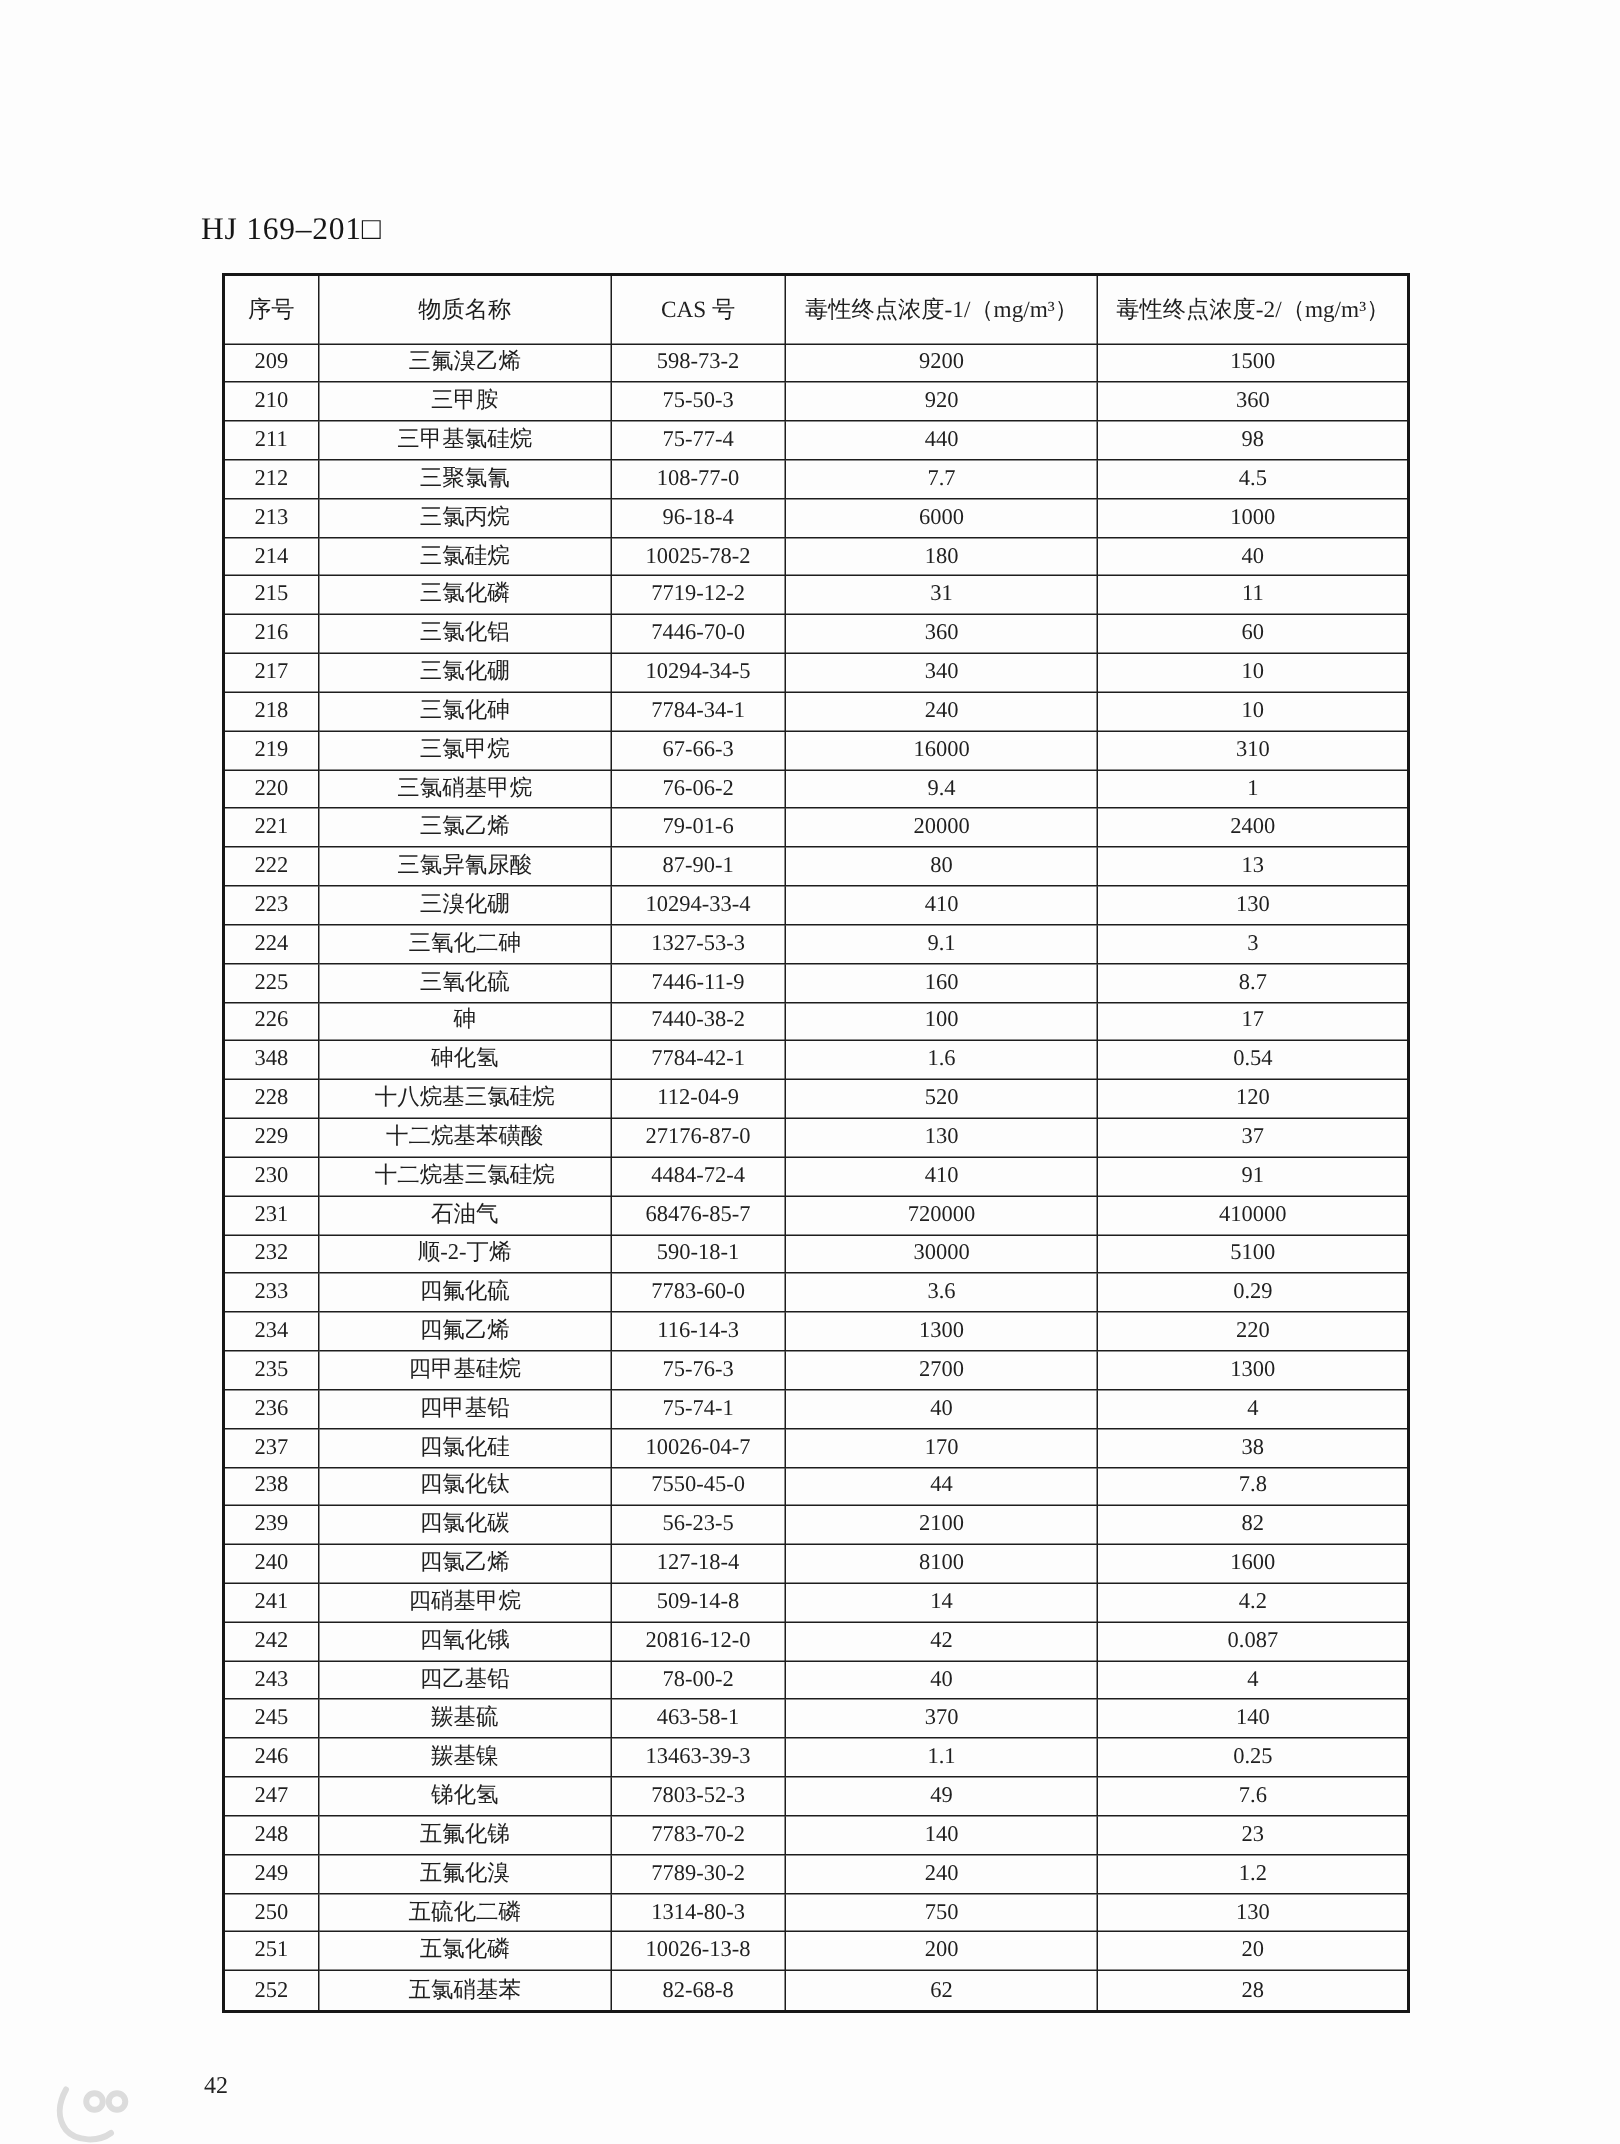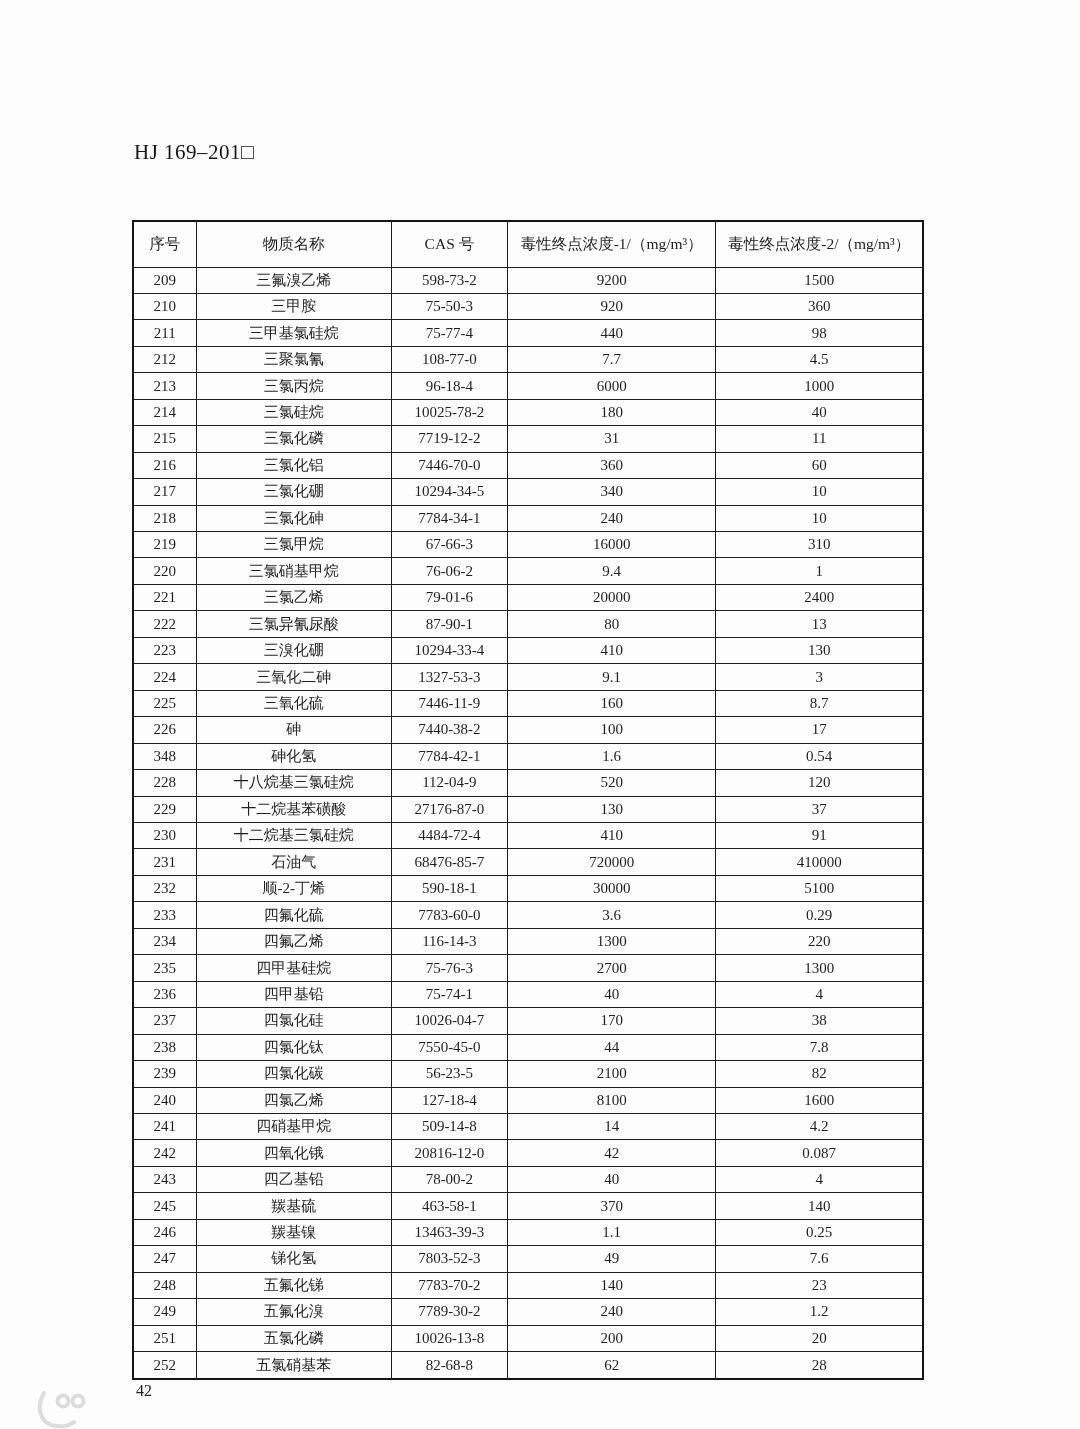--- a/index.html
+++ b/index.html
@@ -18,26 +18,25 @@
     left: 134px; top: 100px;
     font-size: 21px;
     font-weight: normal;
     letter-spacing: 0.5px;
     color: #161616;
     margin-top: 40px;
   }
 
   table.tox-table {
     position: absolute;
-    left: 132px; top: 182px;
+    left: 148px; top: 182px;
     width: 792px; height: 1160px;
     border-collapse: collapse;
     table-layout: fixed;
     border: 2px solid #161616;
-    margin-top: 38px;
   }
   .tox-table th, .tox-table td {
     border: 1.5px solid #1d1d1d;
     text-align: center;
     vertical-align: middle;
     overflow: hidden;
     white-space: nowrap;
     color: #1f1f1f;
   }
   .tox-table thead th {
@@ -380,20 +379,27 @@
           <td>23</td>
         </tr>
         <tr>
           <td>249</td>
           <td>五氟化溴</td>
           <td>7789-30-2</td>
           <td>240</td>
           <td>1.2</td>
         </tr>
         <tr>
+          <td>250</td>
+          <td>五硫化二磷</td>
+          <td>1314-80-3</td>
+          <td>750</td>
+          <td>130</td>
+        </tr>
+        <tr>
           <td>251</td>
           <td>五氯化磷</td>
           <td>10026-13-8</td>
           <td>200</td>
           <td>20</td>
         </tr>
         <tr>
           <td>252</td>
           <td>五氯硝基苯</td>
           <td>82-68-8</td>

